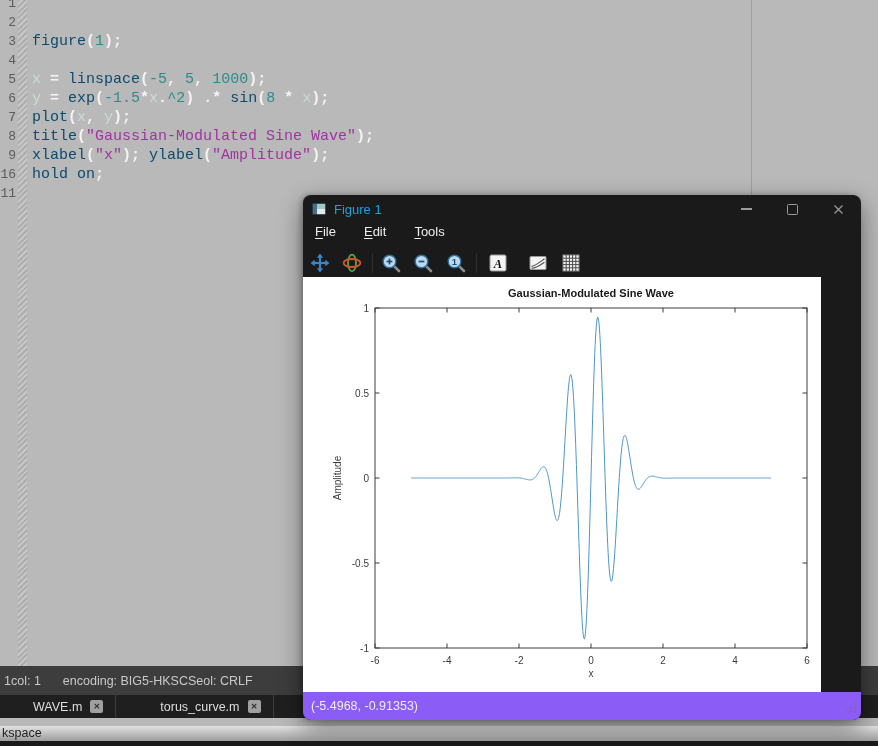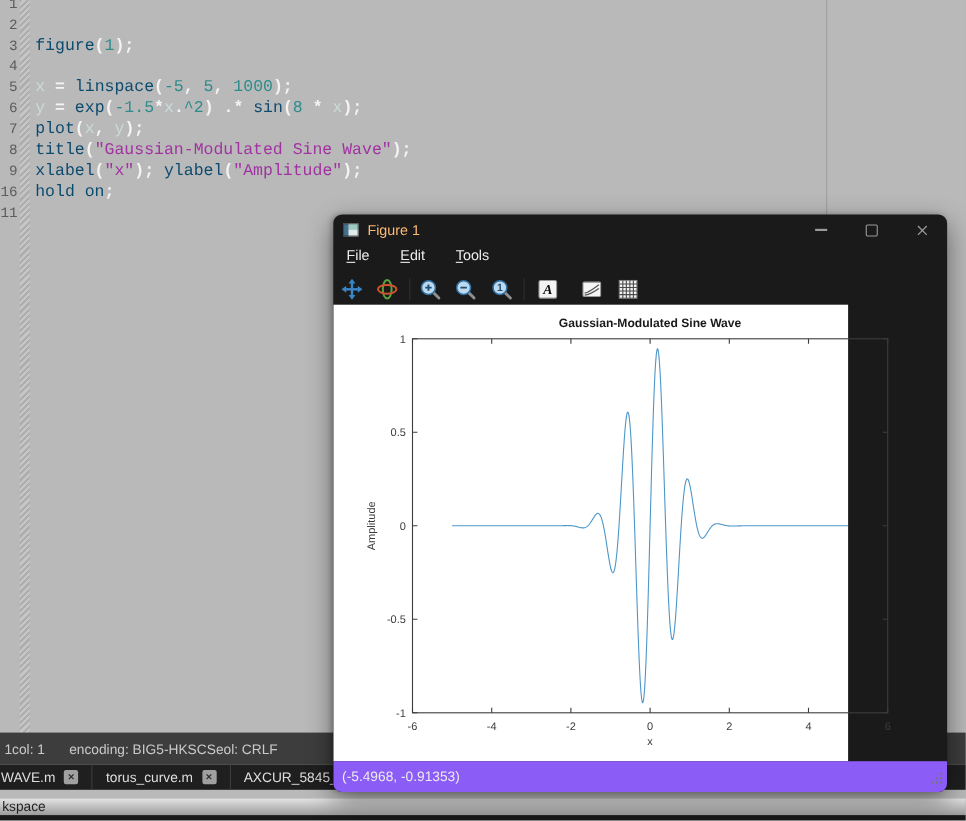--- a/index.html
+++ b/index.html
@@ -35,55 +35,55 @@
     color:#c9c9c9;font-size:12.5px;display:flex;align-items:center;
   }
   .ed-status span:nth-child(1){margin-left:4px}
   .ed-status span:nth-child(2){}
   .ed-status span:nth-child(3){margin-left:22px}
   .ed-status span:nth-child(4){margin-left:0}
   .ed-tabs{
     position:absolute;left:0;top:695px;width:878px;height:23px;background:#1f1f1f;
     display:flex;color:#dedede;font-size:12.5px;
   }
-  .tab{display:flex;align-items:center;border-right:1px solid #3c3c3c;padding:0 12px;}
+  .tab{display:flex;align-items:center;border-right:1px solid #3c3c3c;padding:0 12px;margin-left:32px;}
   .tab:first-child{padding-left:1px;padding-right:12px;}
   .tab-close{
     width:13px;height:13px;background:#a0a0a0;border-radius:2px;color:#2e2e2e;
     font-size:8px;line-height:13px;text-align:center;margin-left:8px;font-weight:bold;
   }
   .ws-bar{
     position:absolute;left:0;top:726px;width:878px;height:15px;
     background:linear-gradient(#e2e2e2,#9c9c9c);
     color:#1f1f1f;font-size:12.5px;line-height:15px;padding-left:2px;box-sizing:border-box;
   }
   .bottom-strip{position:absolute;left:0;top:741px;width:878px;height:5px;background:#191919;}
 
   
   .fig-window{
     position:absolute;left:303px;top:195px;width:558px;height:525px;
     border-radius:8px;overflow:hidden;background:#1a1a1a;
     box-shadow:0 8px 24px rgba(0,0,0,.45), -2px 0 5px rgba(0,0,0,.22);
   }
   .fig-titlebar{height:28px;display:flex;align-items:center;position:relative;}
   .fig-icon{margin-left:9px;display:flex;}
-  .fig-title{margin-left:8px;color:#fdba74;font-size:13px;}
+  .fig-title{margin-left:8px;color:#0ea5e9;font-size:13px;}
   .win-btns{position:absolute;right:8px;top:0;height:28px;display:flex;}
   .win-btn{width:30px;margin-left:16px;display:flex;align-items:center;justify-content:center;cursor:default;}
   .glyph-min{width:11px;height:1.5px;background:#9a9a9a;}
   .glyph-max{width:9px;height:9px;border:1.2px solid #9a9a9a;border-radius:1.5px;}
   .fig-menubar{height:25px;display:flex;color:#ededed;font-size:13px;}
   .menu-item{margin-right:12px;padding:1px 2px;margin-left:12px;}
   .menu-item:first-child{margin-left:10px;}
   .menu-item b{font-weight:normal;text-decoration:underline;text-underline-offset:2px;}
   .fig-toolbar{height:29px;display:flex;align-items:center;}
   .tb-btn{width:20px;height:20px;display:flex;align-items:center;justify-content:center;}
   .tb-btn svg{width:20px;height:20px;display:block;}
   .tb-sep{width:1px;height:20px;background:#2f2f2f;}
-  .fig-canvas{width:468px;height:415px;background:#ffffff;}
+  .fig-canvas{width:518px;height:415px;background:#ffffff;}
   .fig-status{
     height:28px;position:relative;color:#ececec;font-size:12.5px;
     display:flex;align-items:center;padding-left:8px;background:#8b5cf6;box-sizing:border-box;
   }
   .resize-grip{position:absolute;right:4px;bottom:4px;}
 </style>
 </head>
 <body>
 
 <div class="gutter">

